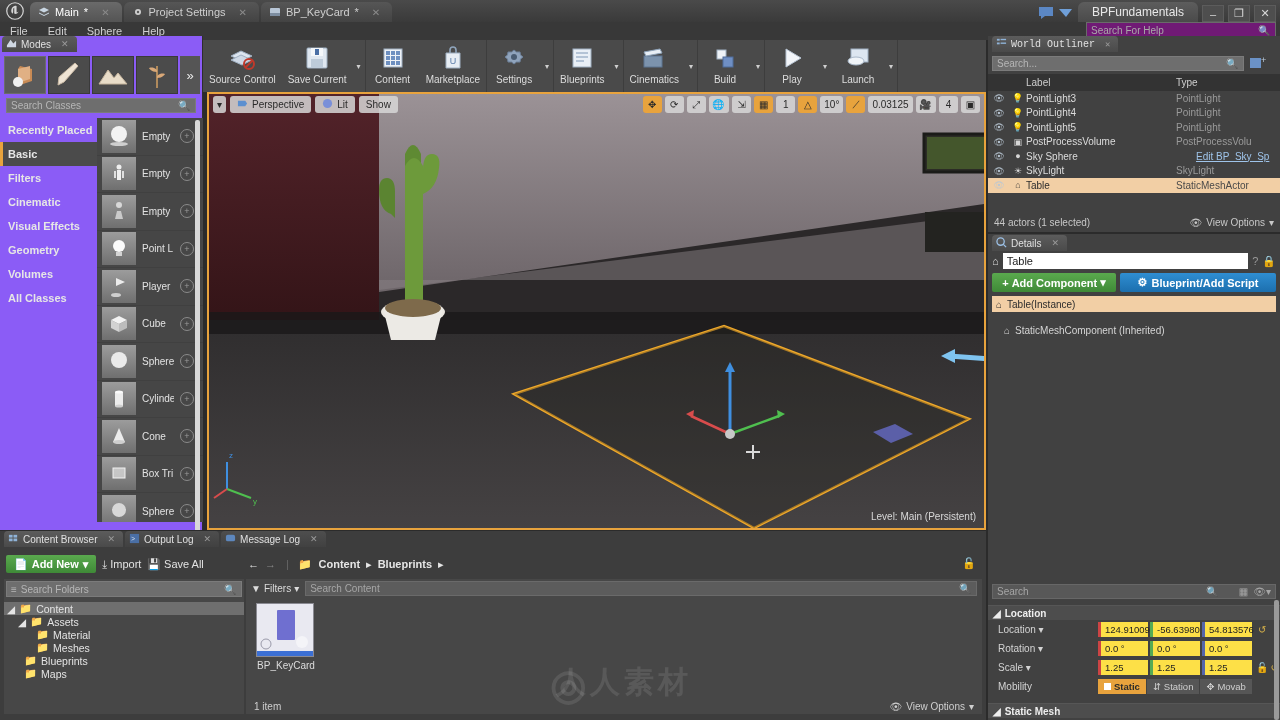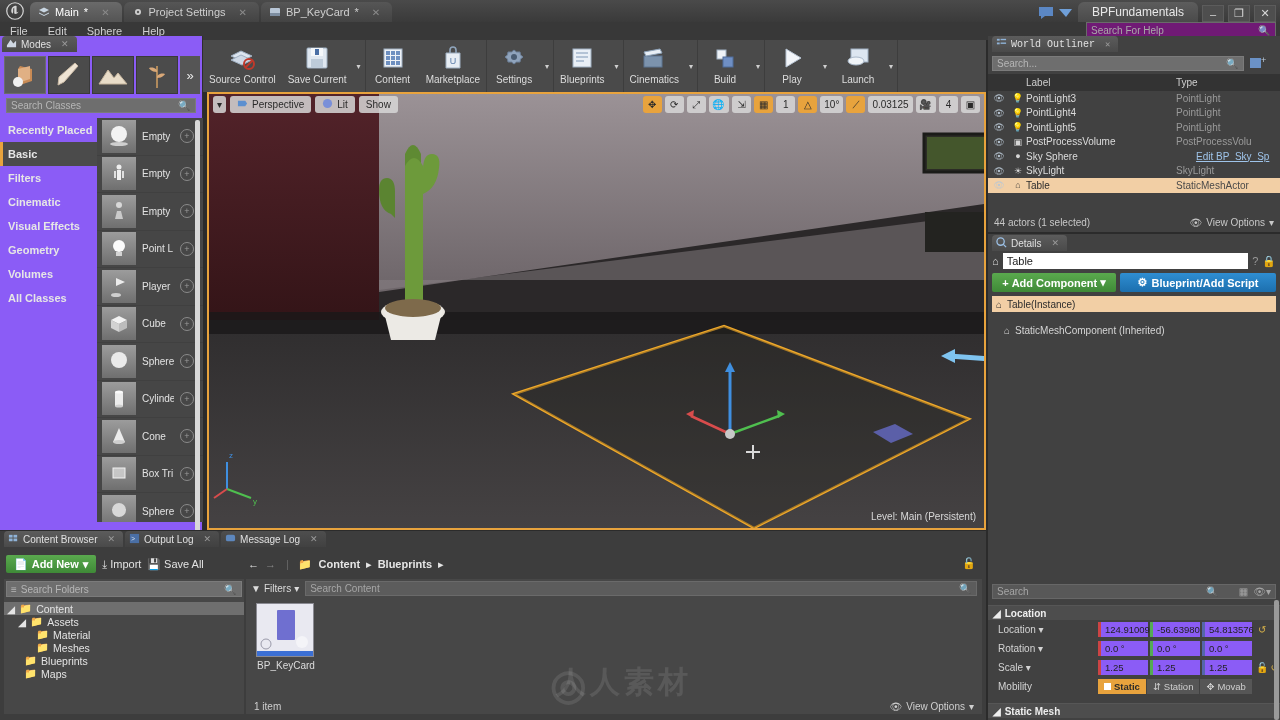--- a/index.html
+++ b/index.html
@@ -142,21 +142,21 @@
   .d-comp.sel { background:#f2cfa5; color:#2c2c2c; }
   .d-search { position:absolute; left:4px; top:350px; width:284px; height:15px;
     background:#585858; border:1px solid #676767; display:flex; align-items:center;
     padding:0 4px; color:#a6a6a6; font-size:10px; }
   .sec-head { height:15px; background:#4d4d4d; display:flex; align-items:center; gap:4px;
     padding-left:5px; font-size:10px; font-weight:bold; color:#eee;
     border-top:1px solid #565656; }
   .prow { height:19px; display:flex; align-items:center; padding-left:10px; font-size:10px; }
   .plabel { width:100px; color:#d4d4d4; }
   .vec { display:flex; gap:2px; }
-  .vfield { width:50px; height:15px; background:#8b5cf6; color:#222; font-size:9.5px;
+  .vfield { width:50px; height:15px; background:#fde047; color:#222; font-size:9.5px;
     display:flex; align-items:center; padding-left:4px; border-left:3px solid #c44; }
   .vfield.g { border-left-color:#5a5; } .vfield.b { border-left-color:#56a; }
   .mob { display:flex; gap:1px; }
   .mobbtn { height:15px; padding:0 6px; background:#565656; color:#cfcfcf; font-size:9.5px;
     display:flex; align-items:center; gap:3px; }
   .mobbtn.on { background:#e8a33d; color:#2b2b2b; font-weight:bold; }
   .d-scroll { position:absolute; right:1px; top:366px; width:5px; height:120px;
     background:#9a9a9a; border-radius:2px; }
 
   

